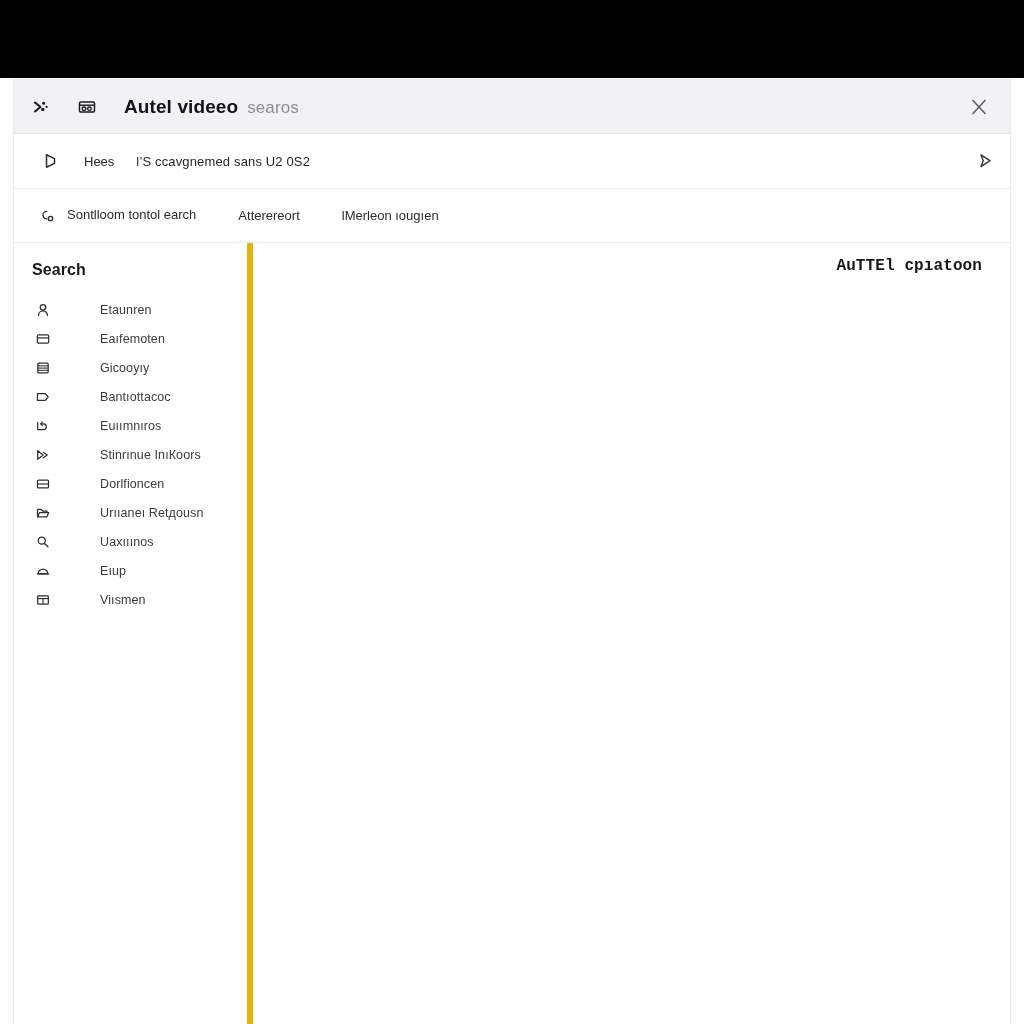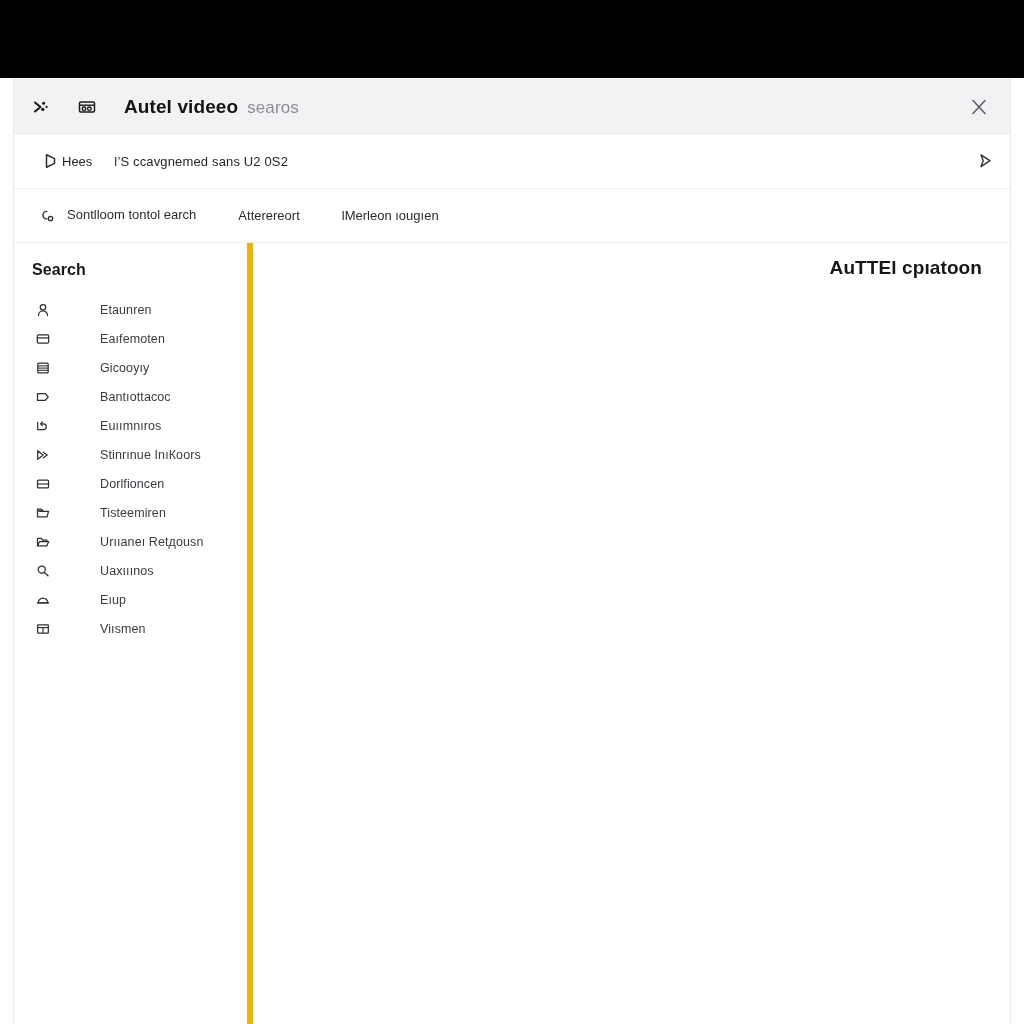--- a/index.html
+++ b/index.html
@@ -111,20 +111,21 @@
   .pathrow .leadicon {
     width: 22px;
     height: 22px;
     display: flex;
     align-items: center;
     justify-content: center;
     color: #2a2a30;
     flex: 0 0 auto;
   }
   .path-label {
+    margin-left: 22px;
     font-size: 13px;
     color: #26262b;
     white-space: nowrap;
   }
   .path-value {
     margin-left: 22px;
     font-size: 13px;
     color: #26262b;
     white-space: nowrap;
     letter-spacing: 0.15px;
@@ -217,24 +218,25 @@
 
   .content {
     flex: 1 1 auto;
     position: relative;
     background: #ffffff;
     padding: 14px 28px 0 0;
     box-sizing: border-box;
   }
   .content-heading {
     text-align: right;
-    font-size: 19px;
+    font-size: 16px;
     font-weight: 700;
     color: #17171a;
     letter-spacing: 0.1px;
+    font-family: Liberation Mono, monospace;
   }
   .content-canvas {
     position: absolute;
     left: 0; right: 0; top: 52px; bottom: 0;
     background: #ffffff;
   }
 </style>
 </head>
 <body>
 
@@ -382,28 +384,20 @@
         <div class="nav-item">
           <span class="ic">
             <svg width="16" height="16" viewBox="0 0 18 18" aria-hidden="true">
               <rect x="2.8" y="4.6" width="12.4" height="8.8" rx="1.1" fill="none" stroke="#2e2e34" stroke-width="1.4"></rect>
               <line x1="2.8" y1="9" x2="15.2" y2="9" stroke="#2e2e34" stroke-width="1.3"></line>
             </svg>
           </span>
           <span class="nav-label">Dorlfioncen</span>
         </div>
 
-        <div class="nav-item">
-          <span class="ic">
-            <svg width="16" height="16" viewBox="0 0 18 18" aria-hidden="true">
-              <path d="M2.8 4.6 H7.2 L9 6.6 H2.8 Z M2.8 4.6 V13.4 H13.6 L15.2 7.2 H4.4" fill="none" stroke="#2e2e34" stroke-width="1.4" stroke-linejoin="round"></path>
-            </svg>
-          </span>
-          <span class="nav-label">Tisteemiren</span>
-        </div>
 
         <div class="nav-item">
           <span class="ic">
             <svg width="16" height="16" viewBox="0 0 18 18" aria-hidden="true">
               <path d="M2.8 13.4 V4.8 H7 L8.6 6.8 H13.4 V8.6" fill="none" stroke="#2e2e34" stroke-width="1.4" stroke-linejoin="round"></path>
               <path d="M2.8 13.4 L5 8.6 H15.4 L13.2 13.4 Z" fill="none" stroke="#2e2e34" stroke-width="1.4" stroke-linejoin="round"></path>
             </svg>
           </span>
           <span class="nav-label">Urııаneı Retдousn</span>
         </div>

